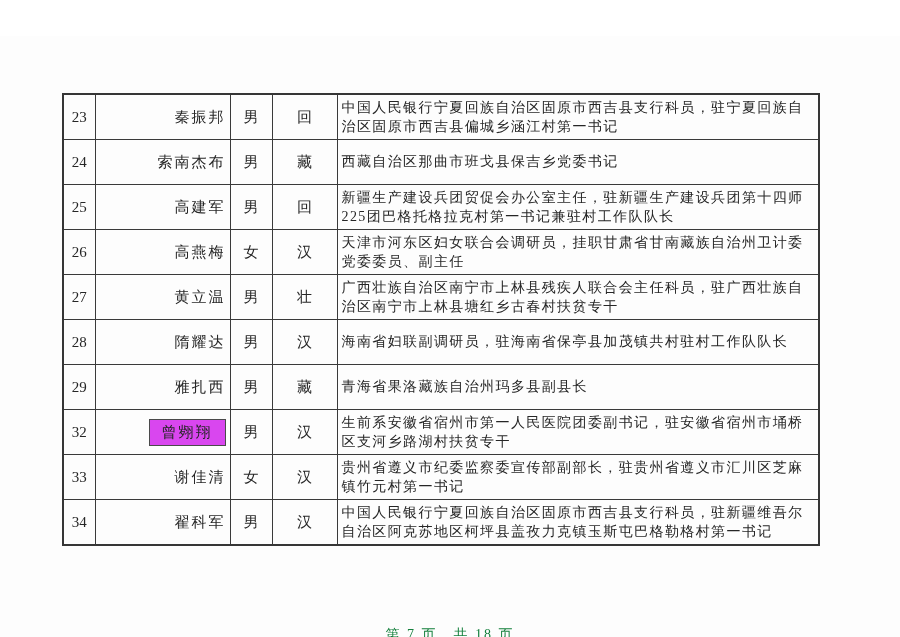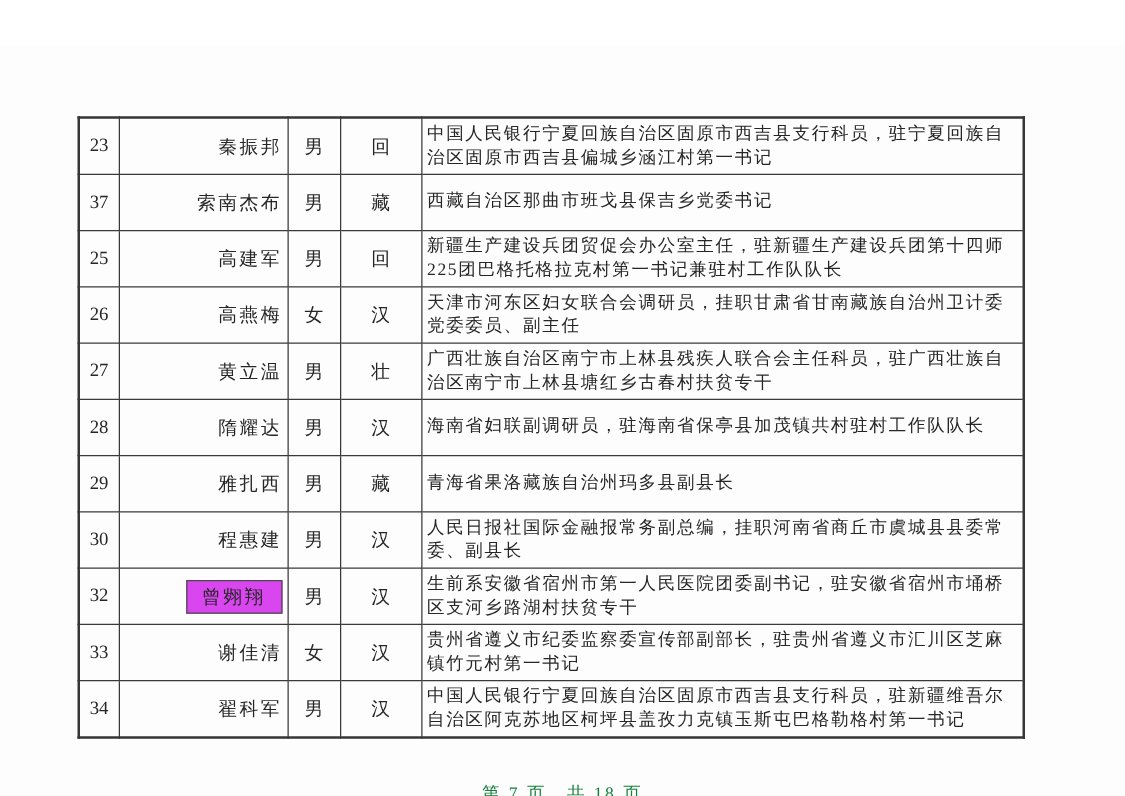--- a/index.html
+++ b/index.html
@@ -85,21 +85,21 @@
     <td class="c-no">23</td>
     <td class="c-name">
       <span class="name">秦振邦</span>
     </td>
     <td class="c-gender">男</td>
     <td class="c-eth">回</td>
     <td class="c-desc">中国人民银行宁夏回族自治区固原市西吉县支行科员，驻宁夏回族自治区固原市西吉县偏城乡涵江村第一书记</td>
   </tr>
 
   <tr>
-    <td class="c-no">37</td>
+    <td class="c-no">24</td>
     <td class="c-name">
       <span class="name">索南杰布</span>
     </td>
     <td class="c-gender">男</td>
     <td class="c-eth">藏</td>
     <td class="c-desc">西藏自治区那曲市班戈县保吉乡党委书记</td>
   </tr>
 
   <tr>
     <td class="c-no">25</td>
@@ -144,29 +144,20 @@
   <tr>
     <td class="c-no">29</td>
     <td class="c-name">
       <span class="name">雅扎西</span>
     </td>
     <td class="c-gender">男</td>
     <td class="c-eth">藏</td>
     <td class="c-desc">青海省果洛藏族自治州玛多县副县长</td>
   </tr>
 
-  <tr>
-    <td class="c-no">30</td>
-    <td class="c-name">
-      <span class="name">程惠建</span>
-    </td>
-    <td class="c-gender">男</td>
-    <td class="c-eth">汉</td>
-    <td class="c-desc">人民日报社国际金融报常务副总编，挂职河南省商丘市虞城县县委常委、副县长</td>
-  </tr>
 
 
   <tr>
     <td class="c-no">32</td>
     <td class="c-name">
       <span class="name boxed">曾翙翔</span>
     </td>
     <td class="c-gender">男</td>
     <td class="c-eth">汉</td>
     <td class="c-desc">生前系安徽省宿州市第一人民医院团委副书记，驻安徽省宿州市埇桥区支河乡路湖村扶贫专干</td>

